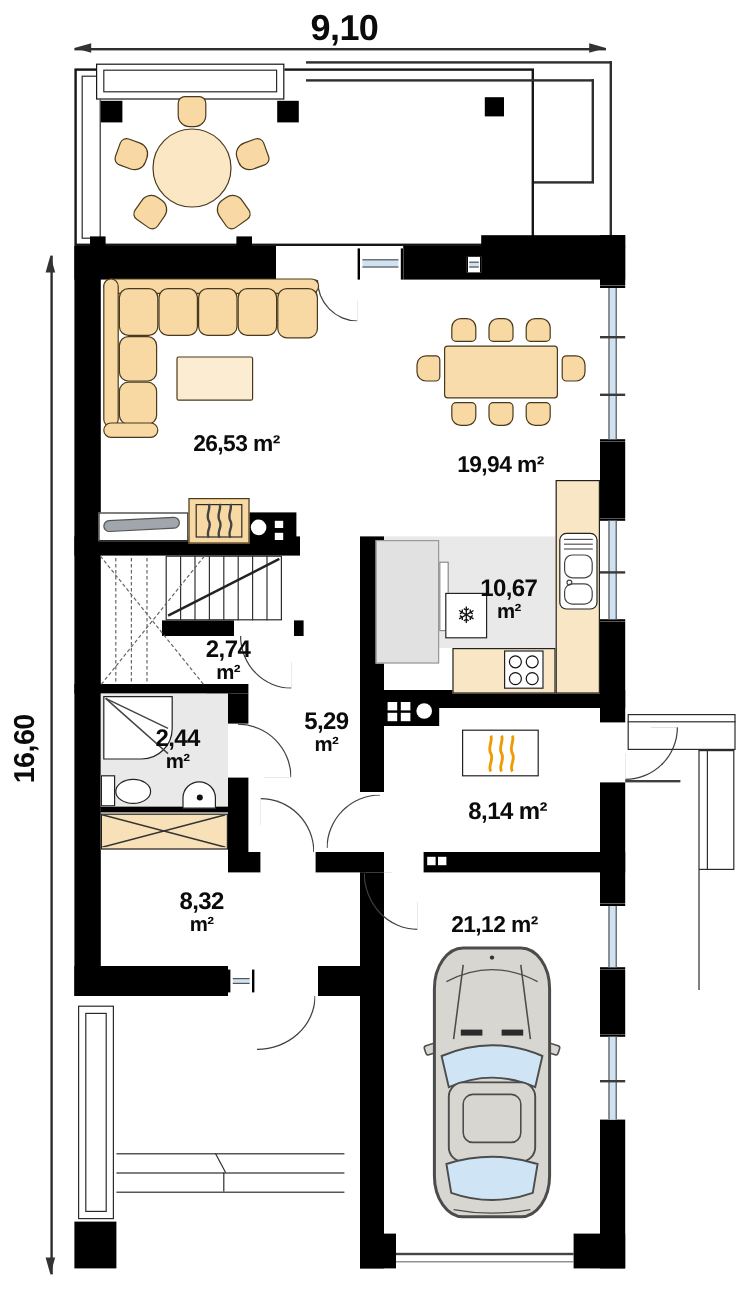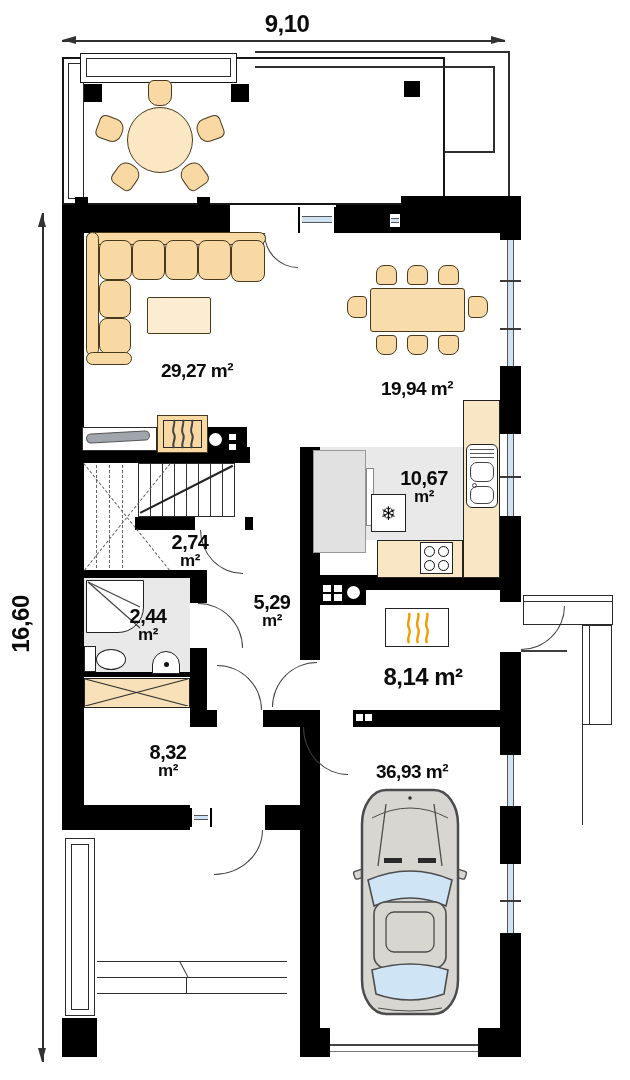--- a/index.html
+++ b/index.html
@@ -34,21 +34,21 @@
   .wsq { position:absolute; background:#fff; }
 </style>
 </head>
 <body>
 
 <div class="plan">
 
   <div class="ln" style="left:62px;top:40px;width:443px;height:1.5px"></div>
   <div class="tri" style="left:62px;top:36px;border-width:4.5px 14px 4.5px 0;border-color:transparent #333 transparent transparent"></div>
   <div class="tri" style="left:491px;top:36px;border-width:4.5px 0 4.5px 14px;border-color:transparent transparent transparent #333"></div>
-  <div class="lbl" style="left:287px;top:24px;font-size:24px">9,10</div>
+  <div class="lbl" style="left:287px;top:24px;font-size:30px">9,10</div>
 
   <div class="ln" style="left:42px;top:213px;width:1.5px;height:849px"></div>
   <div class="tri" style="left:38px;top:213px;border-width:0 4.5px 14px 4.5px;border-color:transparent transparent #333 transparent"></div>
   <div class="tri" style="left:38px;top:1048px;border-width:14px 4.5px 0 4.5px;border-color:#333 transparent transparent transparent"></div>
   <div class="lbl lbl-rot" style="left:21px;top:624px;font-size:24px">16,60</div>
 
   <div class="out" style="left:62px;top:57px;width:383px;height:148px"></div>
   <div class="thin" style="left:68px;top:63px;width:16px;height:136px"></div>
   <div class="out" style="left:80px;top:53px;width:157px;height:30px;border-width:1.5px"></div>
   <div class="thin" style="left:86px;top:58px;width:145px;height:19px;border-width:1px"></div>
@@ -276,38 +276,38 @@
   </svg>
 
   <div class="thin" style="left:65px;top:838px;width:30px;height:178px;border-width:1.4px"></div>
   <div class="thin" style="left:71px;top:844px;width:18px;height:166px;border-width:1px"></div>
   <div class="ln" style="left:97px;top:961px;width:190px;height:1.4px"></div>
   <div class="ln" style="left:97px;top:977px;width:190px;height:1.4px"></div>
   <div class="ln" style="left:97px;top:993px;width:190px;height:1.4px"></div>
   <div class="ln" style="left:180px;top:961px;width:18px;height:1.4px;transform:rotate(62deg);transform-origin:left top"></div>
   <div class="ln" style="left:186px;top:977px;width:1.4px;height:16px"></div>
 
-  <div class="lbl" style="left:197px;top:371px;font-size:19px">29,27 m²</div>
+  <div class="lbl" style="left:197px;top:371px;font-size:19px">26,53 m²</div>
   <div class="lbl" style="left:417px;top:389px;font-size:19px">19,94 m²</div>
-  <div class="lbl" style="left:424px;top:487px;font-size:20px">
+  <div class="lbl" style="left:424px;top:500px;font-size:20px">
     <div>10,67</div>
     <div style="font-size:17px">m²</div>
   </div>
   <div class="lbl" style="left:190px;top:551px;font-size:20px">
     <div>2,74</div>
     <div style="font-size:17px">m²</div>
   </div>
   <div class="lbl" style="left:148px;top:625px;font-size:20px">
     <div>2,44</div>
     <div style="font-size:17px">m²</div>
   </div>
   <div class="lbl" style="left:272px;top:611px;font-size:20px">
     <div>5,29</div>
     <div style="font-size:17px">m²</div>
   </div>
-  <div class="lbl" style="left:423px;top:677px;font-size:24px">8,14 m²</div>
+  <div class="lbl" style="left:423px;top:677px;font-size:20px">8,14 m²</div>
   <div class="lbl" style="left:168px;top:761px;font-size:20px">
     <div>8,32</div>
     <div style="font-size:17px">m²</div>
   </div>
-  <div class="lbl" style="left:412px;top:772px;font-size:19px">36,93 m²</div>
+  <div class="lbl" style="left:412px;top:772px;font-size:19px">21,12 m²</div>
 
 </div>
 
 </body></html>

